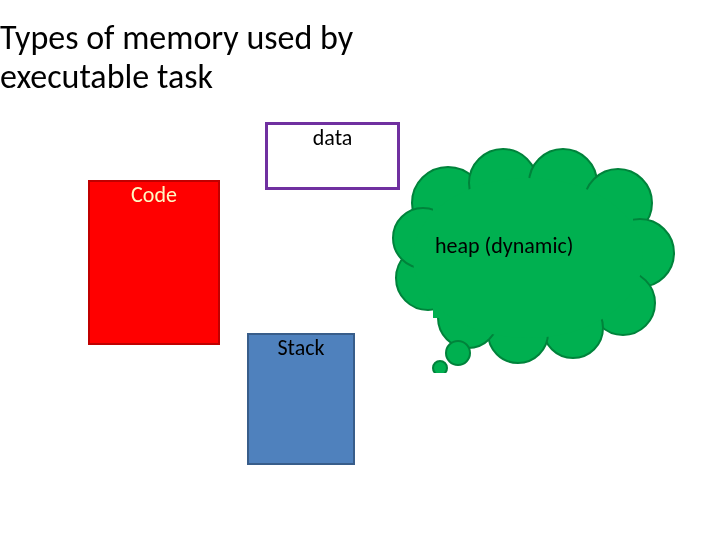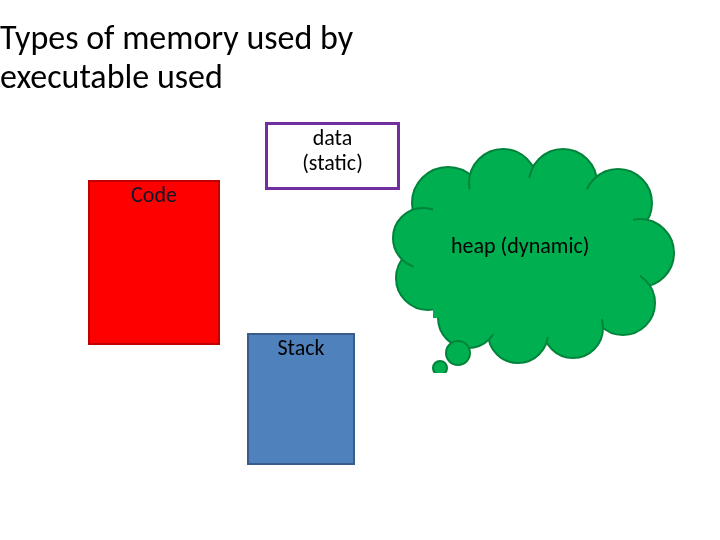--- a/index.html
+++ b/index.html
@@ -36,21 +36,21 @@
     border: 3px solid #7030a0;
     color: #000;
   }
   .code-box {
     left: 88px;
     top: 180px;
     width: 132px;
     height: 165px;
     background: #ff0000;
     border: 2px solid #c00000;
-    color: #0f172a;
+    color: #fef9c3;
   }
   .stack-box {
     left: 247px;
     top: 333px;
     width: 108px;
     height: 132px;
     background: #4f81bd;
     border: 2px solid #385d8a;
     color: #000;
   }
@@ -61,35 +61,33 @@
     width: 300px;
     height: 225px;
   }
   .cloud-label {
     position: absolute;
     left: 435px;
     top: 232px;
     font-size: 22px;
     color: #000;
     z-index: 2;
-    margin-left: 16px;
   }
 </style>
 </head>
 <body>
 
 <div class="title">
   <span>Types of memory used by</span><br>
-  <span>executable used</span>
+  <span>executable task</span>
 </div>
 
 <div class="box data-box">
   <div>
     <span>data</span><br>
-    <span>(static)</span>
   </div>
 </div>
 
 <div class="box code-box">
   <span>Code</span>
 </div>
 
 <div class="box stack-box">
   <span>Stack</span>
 </div>

